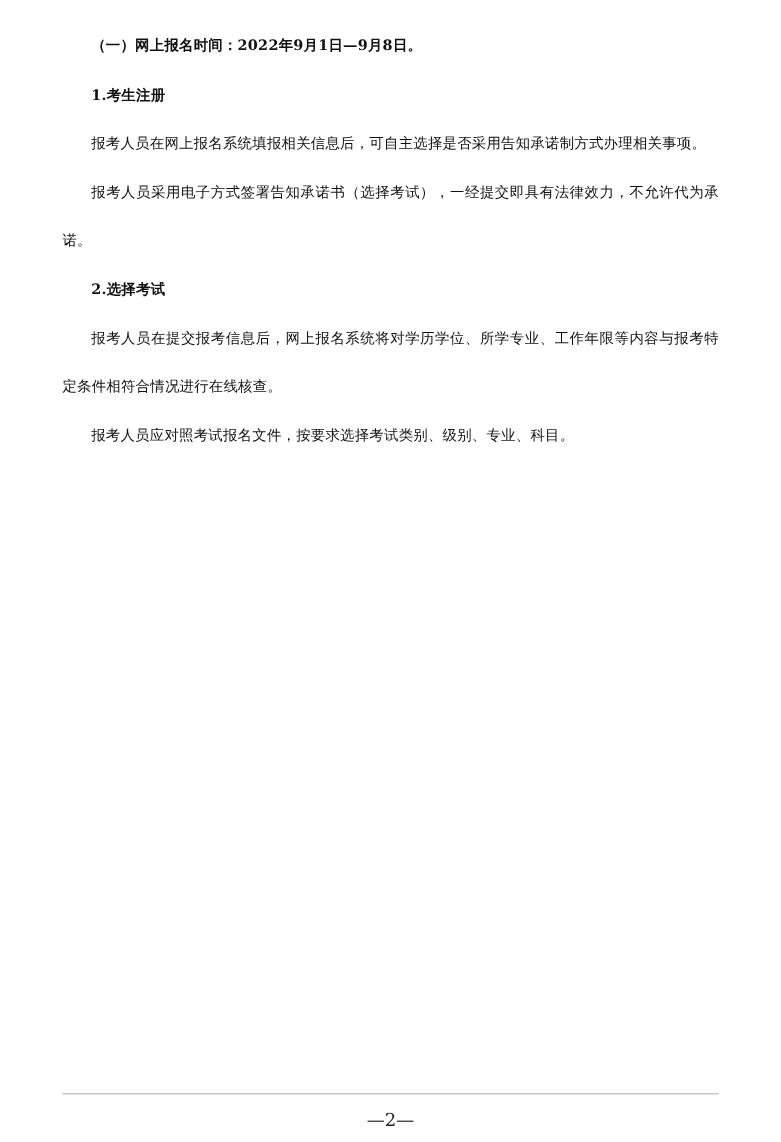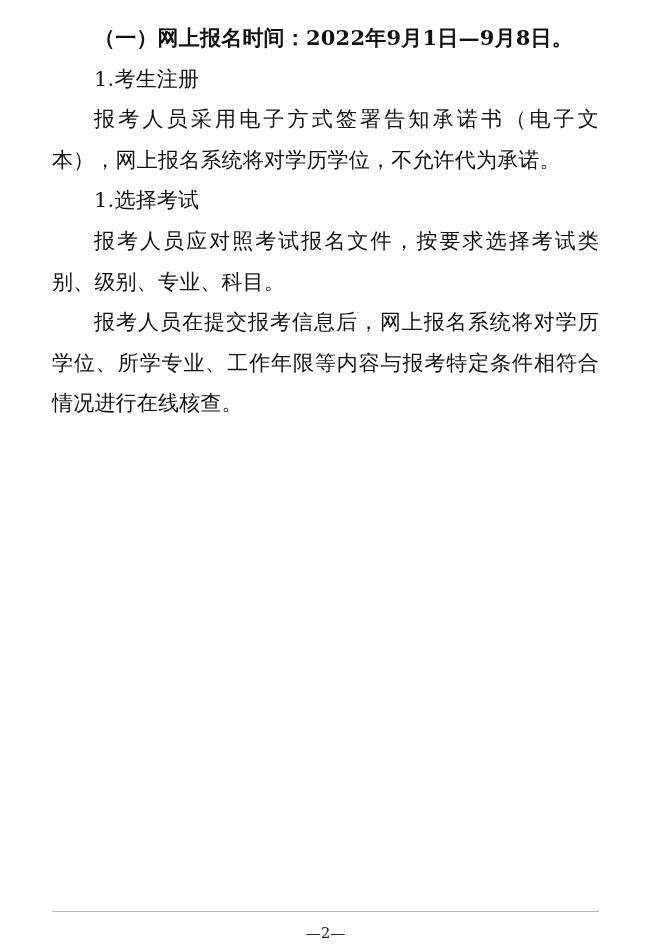--- a/index.html
+++ b/index.html
@@ -15,33 +15,33 @@
     overflow: hidden;
   }
   .page {
     position: relative;
     width: 651px;
     height: 952px;
     box-sizing: border-box;
     padding: 18px 52px 0 52px;
   }
   .doc-body {
-    font-size: 21px;
+    font-size: 12px;
     line-height: 40.6px;
     letter-spacing: 0.2px;
     text-align: justify;
     text-justify: inter-ideograph;
   }
   p {
     margin: 0;
     text-indent: 2em;
     white-space: pre-wrap;
   }
   p.heading {
-    font-weight: normal;
+    font-weight: bold;
   }
   p.first {
     font-weight: bold;
   }
   .footer {
     position: absolute;
     left: 0;
     right: 0;
     bottom: 10px;
     text-align: center;
@@ -58,20 +58,21 @@
     height: 0;
   }
 </style>
 </head>
 <body>
 
 <div class="page">
   <div class="doc-body">
     <p class="first">（一）网上报名时间：2022年9月1日—9月8日。</p>
     <p class="heading">1.考生注册</p>
-    <p>报考人员采用电子方式签署告知承诺书（电子文本），网上报名系统将对学历学位，不允许代为承诺。</p>
-    <p class="heading">1.选择考试</p>
+    <p>报考人员在网上报名系统填报相关信息后，可自主选择是否采用告知承诺制方式办理相关事项。</p>
+    <p>报考人员采用电子方式签署告知承诺书（选择考试），一经提交即具有法律效力，不允许代为承诺。</p>
+    <p class="heading">2.选择考试</p>
+    <p>报考人员在提交报考信息后，网上报名系统将对学历学位、所学专业、工作年限等内容与报考特定条件相符合情况进行在线核查。</p>
     <p>报考人员应对照考试报名文件，按要求选择考试类别、级别、专业、科目。</p>
-    <p>报考人员在提交报考信息后，网上报名系统将对学历学位、所学专业、工作年限等内容与报考特定条件相符合情况进行在线核查。</p>
   </div>
   <div class="rule"></div>
   <div class="footer">—2—</div>
 </div>
 
 </body></html>

